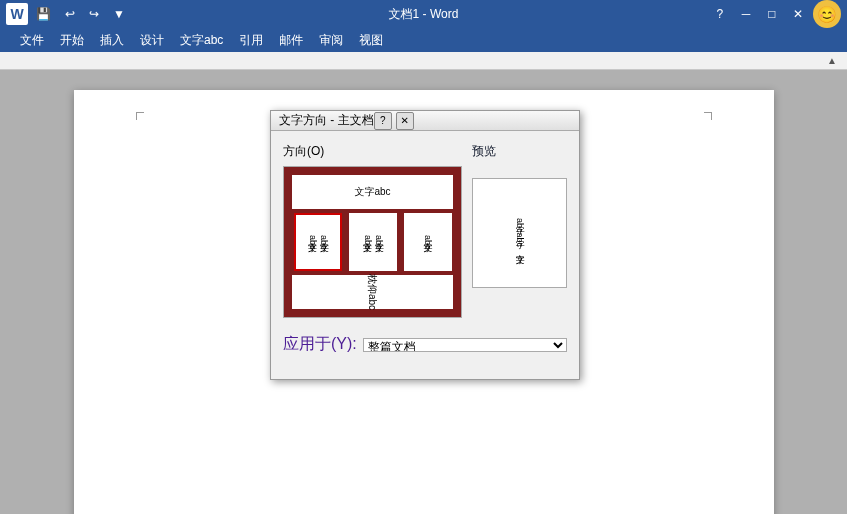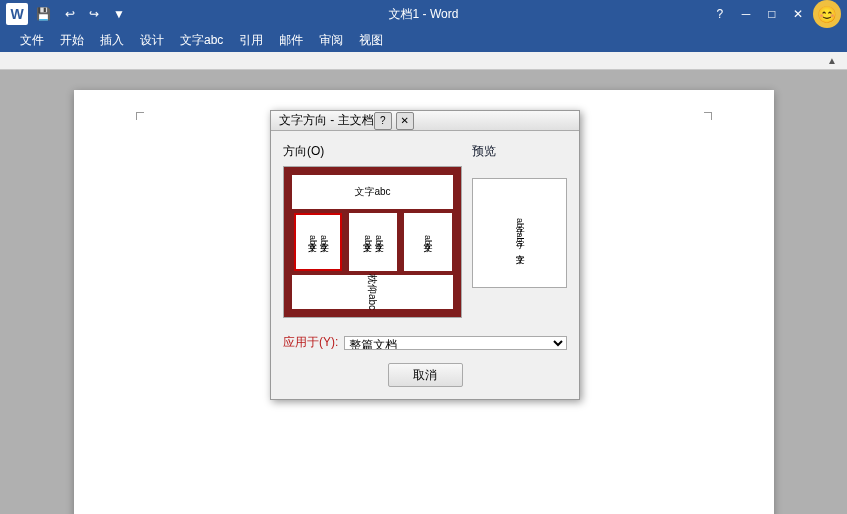--- a/index.html
+++ b/index.html
@@ -296,22 +296,22 @@
     }
 
     
     #apply-row {
       display: flex;
       align-items: center;
       padding: 4px 12px 8px;
       gap: 6px;
     }
     #apply-label {
-      font-size: 12px;
-      color: #b91c1c;
+      font-size: 16px;
+      color: #4c1d95;
       white-space: nowrap;
     }
     #apply-select {
       flex: 1;
       height: 14px;
       font-size: 12px;
       border: 1px solid #aaa;
       background: #fff;
     }
 
@@ -455,17 +455,16 @@
       <div id="apply-row">
         <label id="apply-label">应用于(Y):</label>
         <select id="apply-select">
           <option>整篇文档</option>
           <option>本节</option>
           <option>所选文字</option>
         </select>
       </div>
 
       <div id="buttons-row">
-        <button class="dialog-btn">取消</button>
       </div>
     </div>
   </div>
 </div>
 
 </body></html>

